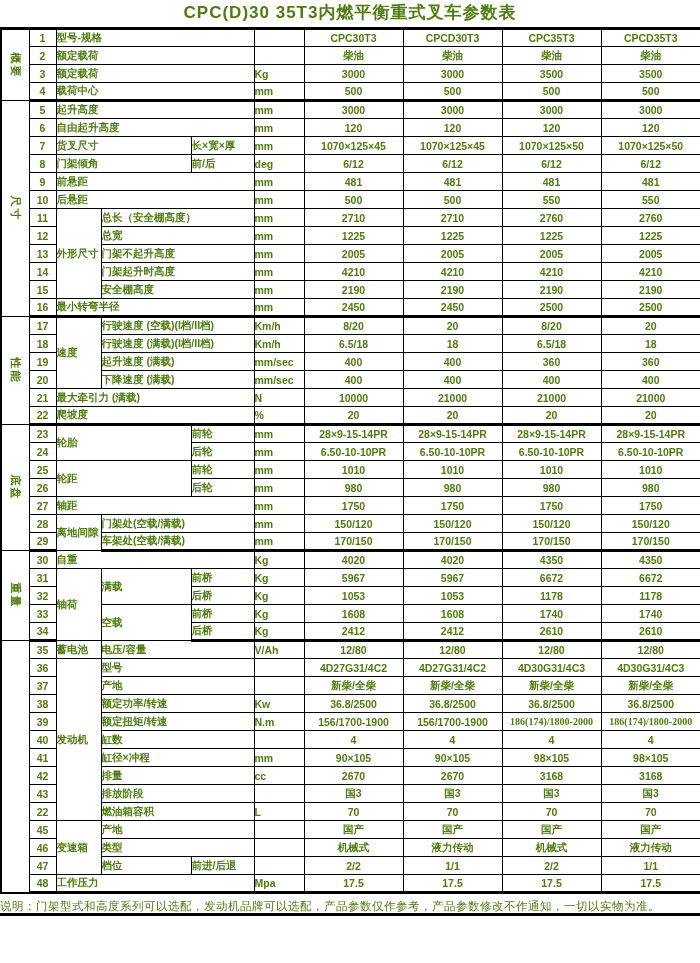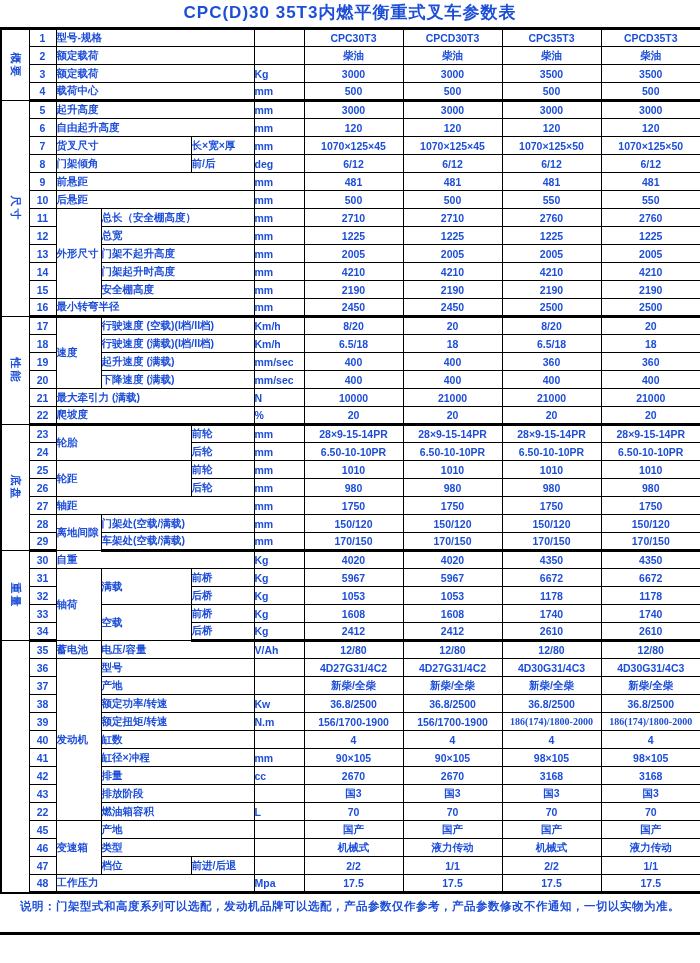--- a/index.html
+++ b/index.html
@@ -1,19 +1,19 @@
 <!DOCTYPE html>
 <html><head>
 <meta charset="utf-8">
 <style>
   * { margin:0; padding:0; box-sizing:border-box; }
   html,body { background:#fff; }
   .page {
     width:700px; height:963px; background:#fff; margin:0 auto;
-    font-family:"Liberation Sans", sans-serif; color:#1d4ed8; overflow:hidden;
+    font-family:"Liberation Sans", sans-serif; color:#4d7c0f; overflow:hidden;
   }
   .title {
     height:27px; line-height:26px; text-align:center;
     font-size:17px; font-weight:bold; letter-spacing:1px;
   }
   table.spec {
     width:700px; border-collapse:collapse; table-layout:fixed;
     border:2px solid #000; border-top:3px solid #000;
   }
   table.spec td {
@@ -26,22 +26,22 @@
     display:inline-block; transform:rotate(90deg);
     white-space:nowrap; font-size:11px; font-weight:bold; letter-spacing:2px;
   }
   td.num { text-align:center; font-size:10.5px; }
   td.name { text-align:left; padding-left:3px; }
   td.unit { text-align:left; }
   td.val { text-align:center; font-size:11px; }
   td.val.small { font-size:10px;font-family:Liberation Serif, serif; }
   tr.sec-end td { border-bottom:3px solid #000; }
   .note {
-    height:41px; line-height:24px; font-size:11.5px; font-weight:bold;
-    padding-left:20px; border-bottom:3px solid #000; letter-spacing:0.5px;
+    height:22px; line-height:24px; font-size:11.5px; font-weight:normal;
+    padding-left:0; border-bottom:3px solid #000; letter-spacing:0.5px;
   }
 </style>
 </head>
 <body>
 
 <div class="page">
   <div class="title">CPC(D)30 35T3内燃平衡重式叉车参数表</div>
 
   <table class="spec">
     <colgroup>

